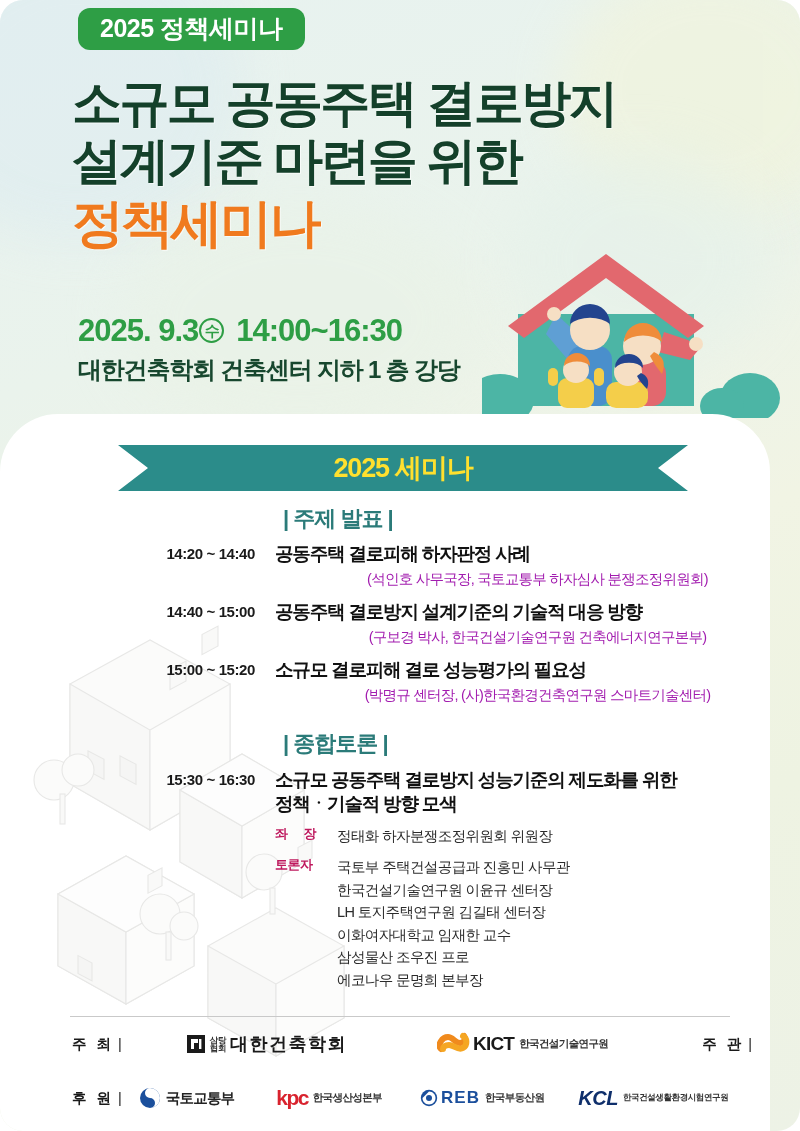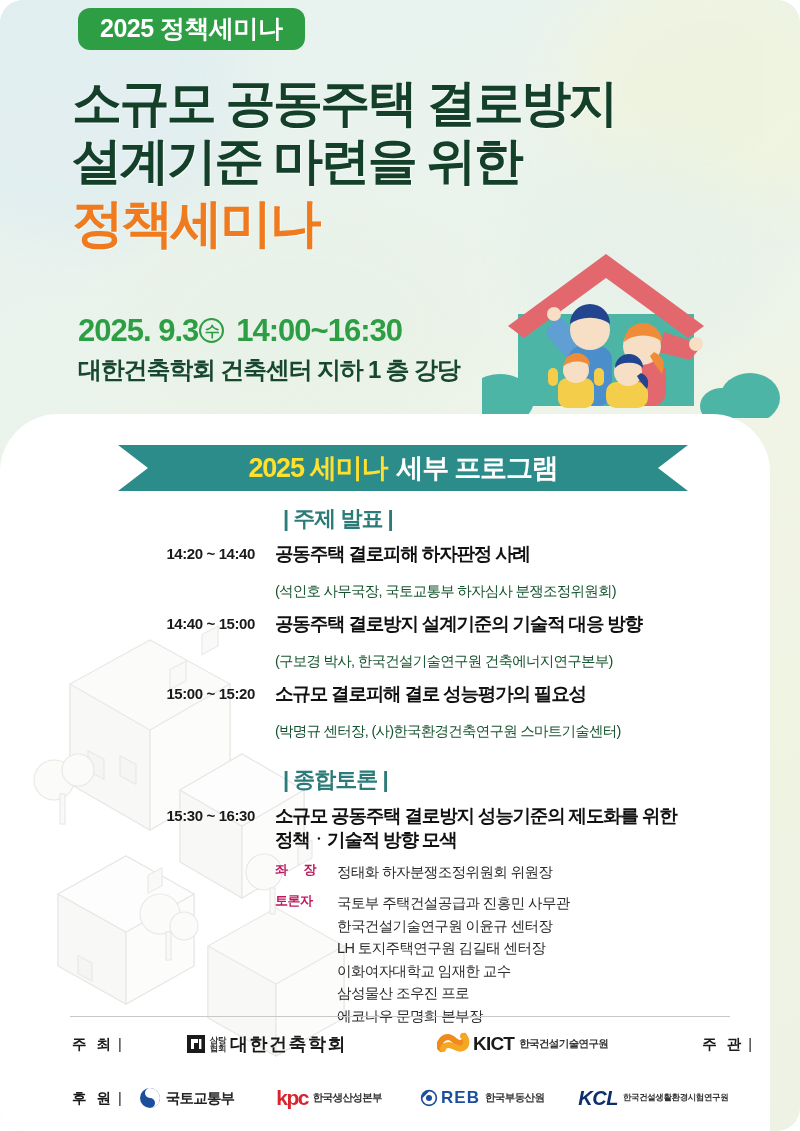--- a/index.html
+++ b/index.html
@@ -211,25 +211,26 @@
   .s-title {
     font-size: 18.5px;
     font-weight: bold;
     color: #111111;
     letter-spacing: -1.15px;
     line-height: 1.3;
     white-space: nowrap;
   }
   .s-sub {
     font-size: 14.5px;
-    color: #14532d;
+    color: #a21caf;
     letter-spacing: -0.75px;
     line-height: 1.35;
-    margin-top: 16px;
-    white-space: nowrap;
+    margin-top: 4px;
+    white-space: nowrap;
+    text-align: center;
   }
   .sec-head.discussion { margin-top: 26px; }
   .s-title.two-line { white-space: normal; max-width: 430px; }
   .role-row {
     display: flex;
     align-items: flex-start;
     margin-top: 9px;
   }
   .role-label {
     width: 62px;
@@ -475,21 +476,20 @@
         </g>
       </g>
     </svg>
 
     <div class="ribbon">
       <svg viewBox="0 0 570 46" width="570" height="46" preserveAspectRatio="none">
         <polygon points="0,0 570,0 540,23 570,46 0,46 30,23" fill="#2b8c8a"></polygon>
       </svg>
       <div class="ribbon-text">
         <span class="ribbon-year">2025 세미나</span>
-        <span class="ribbon-rest">세부 프로그램</span>
       </div>
     </div>
 
     <div class="program">
 
       <div class="sec-head">| 주제 발표 |</div>
 
       <div class="session">
         <div class="s-time">14:20 ~ 14:40</div>
         <div class="s-body">

